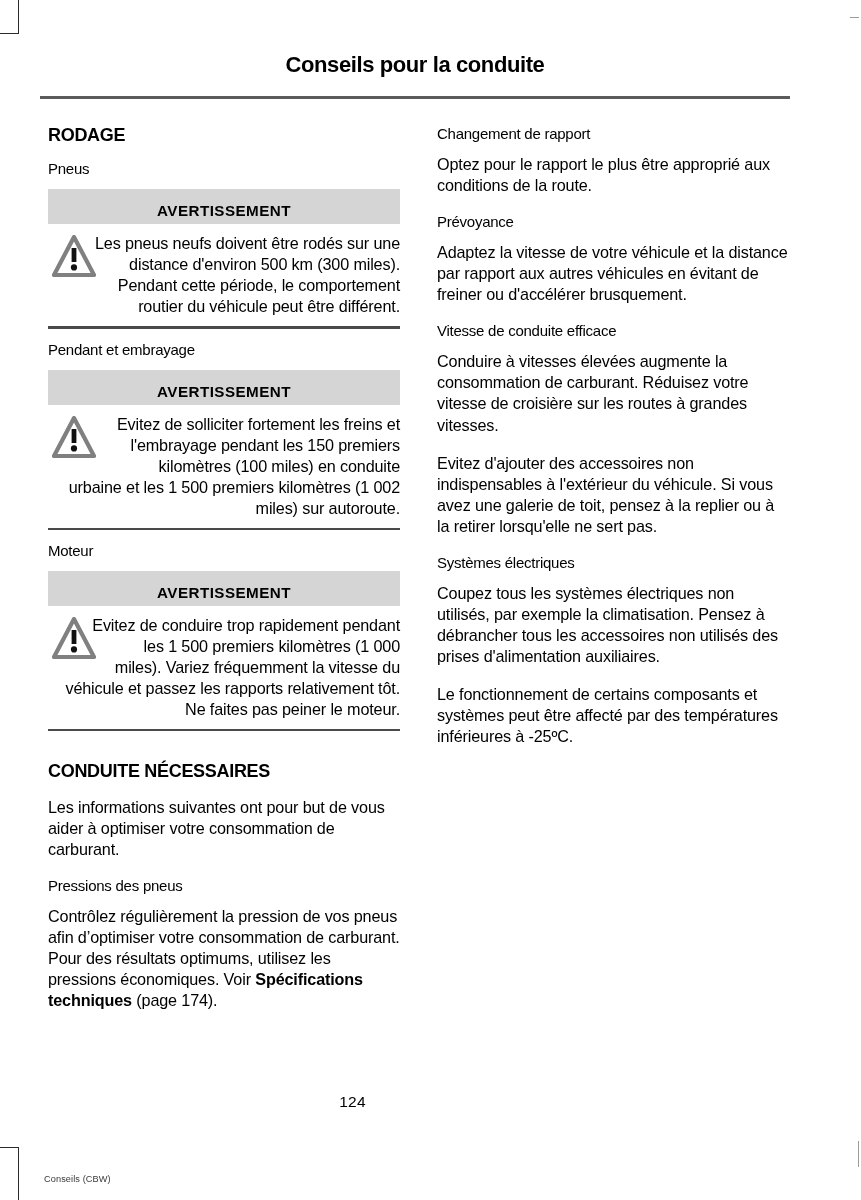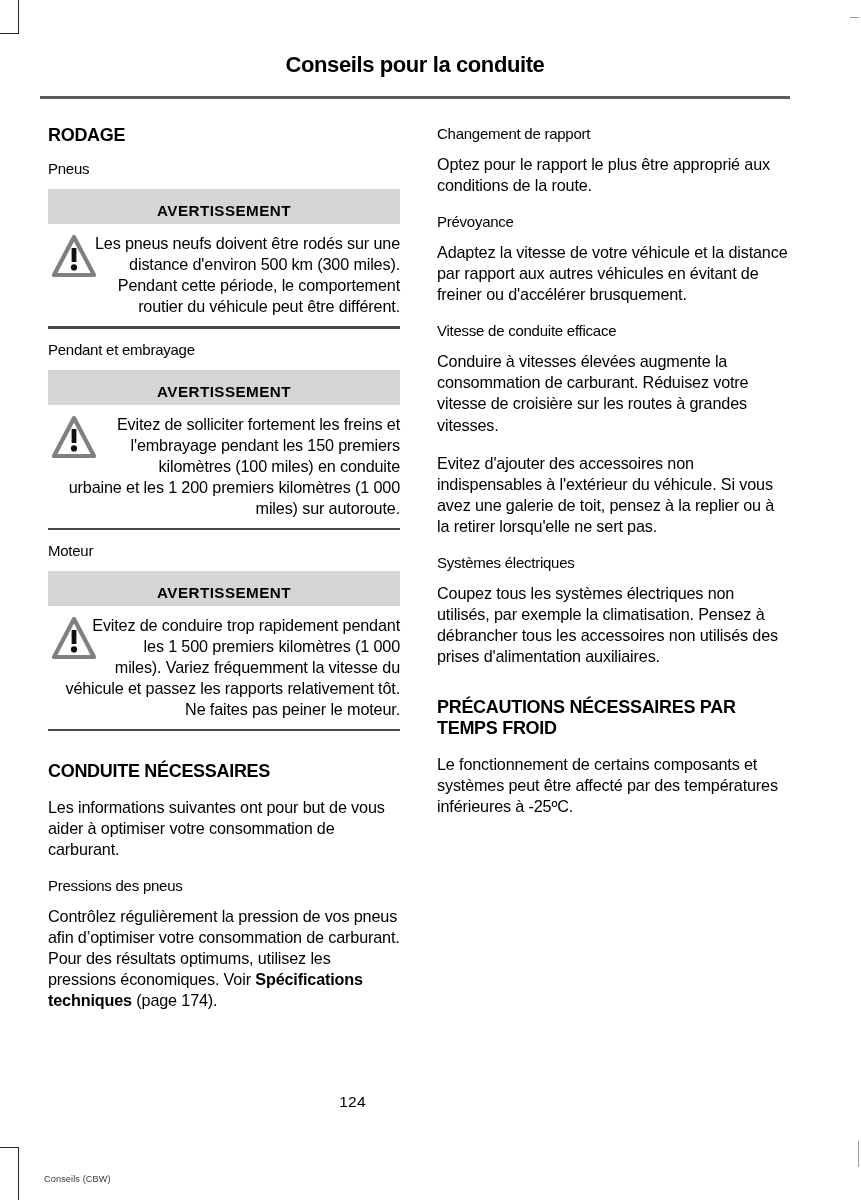--- a/index.html
+++ b/index.html
@@ -190,21 +190,21 @@
 
       <h2 class="sec-b spaced">Pendant et embrayage</h2>
       <div class="warning">
         <div class="warning-bar">AVERTISSEMENT</div>
         <div class="warning-body">
           <svg class="tri" viewBox="0 0 44 42">
             <polygon points="22,2 42,40 2,40" fill="none" stroke="#808080" stroke-width="4.2" stroke-linejoin="round"></polygon>
             <rect x="19.6" y="13" width="4.8" height="14" fill="#111111"></rect>
             <circle cx="22" cy="32.4" r="3.1" fill="#111111"></circle>
           </svg>
-          <span>Evitez de solliciter fortement les freins et l'embrayage pendant les 150 premiers kilomètres (100 miles) en conduite urbaine et les 1 200 premiers kilomètres (1 000 miles) sur autoroute.</span>
+          <span>Evitez de solliciter fortement les freins et l'embrayage pendant les 150 premiers kilomètres (100 miles) en conduite urbaine et les 1 500 premiers kilomètres (1 002 miles) sur autoroute.</span>
         </div>
         <div class="warning-rule"></div>
       </div>
 
       <h2 class="sec-b spaced">Moteur</h2>
       <div class="warning">
         <div class="warning-bar">AVERTISSEMENT</div>
         <div class="warning-body">
           <svg class="tri" viewBox="0 0 44 42">
             <polygon points="22,2 42,40 2,40" fill="none" stroke="#808080" stroke-width="4.2" stroke-linejoin="round"></polygon>
@@ -232,21 +232,20 @@
       <p class="body-text">Adaptez la vitesse de votre véhicule et la distance par rapport aux autres véhicules en évitant de freiner ou d'accélérer brusquement.</p>
 
       <h2 class="sec-b spaced">Vitesse de conduite efficace</h2>
       <p class="body-text">Conduire à vitesses élevées augmente la consommation de carburant. Réduisez votre vitesse de croisière sur les routes à grandes vitesses.</p>
 
       <p class="body-text">Evitez d'ajouter des accessoires non indispensables à l'extérieur du véhicule. Si vous avez une galerie de toit, pensez à la replier ou à la retirer lorsqu'elle ne sert pas.</p>
 
       <h2 class="sec-b spaced">Systèmes électriques</h2>
       <p class="body-text">Coupez tous les systèmes électriques non utilisés, par exemple la climatisation. Pensez à débrancher tous les accessoires non utilisés des prises d'alimentation auxiliaires.</p>
 
-      <h1 class="sec-a spaced">PRÉCAUTIONS NÉCESSAIRES PAR TEMPS FROID</h1>
       <p class="body-text">Le fonctionnement de certains composants et systèmes peut être affecté par des températures inférieures à -25ºC.</p>
     </div>
 
   </div>
 
   <div class="page-number">124</div>
   <div class="imprint">Conseils (CBW)</div>
 
 </div>
 

